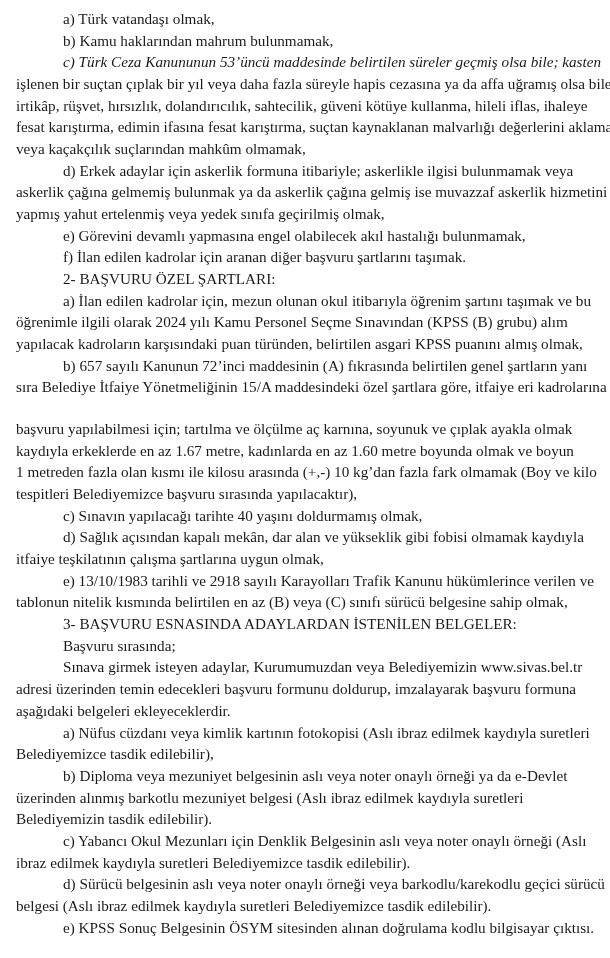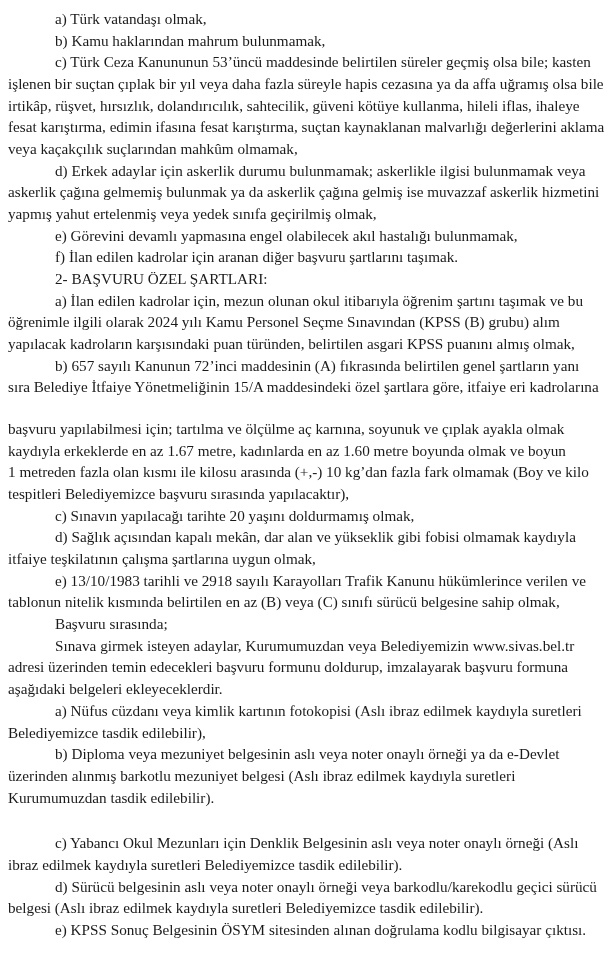--- a/index.html
+++ b/index.html
@@ -1,48 +1,48 @@
 <!DOCTYPE html>
 <html><head>
 <meta charset="utf-8">
 <style>
   html, body { margin: 0; padding: 0; background: #ffffff; }
   body {
     width: 610px; height: 958px; overflow: hidden;
     font-family: "Liberation Serif", "DejaVu Serif", serif;
     font-size: 15.2px; color: #1a1a1a;
   }
-  #doc { position: absolute; left: 8px; top: 8px; width: 592px; }
+  #doc { position: absolute; left: 16px; top: 8px; width: 592px; }
   .para { margin: 0; }
   .line {
     display: block; height: 21.68px; line-height: 21.68px;
     white-space: nowrap; text-align: justify; text-align-last: justify;
   }
   .line.last { text-align-last: left; }
   .line.indent { padding-left: 47px; }
 </style>
 </head>
 <body>
 
 <div id="doc">
     <div class="para">
       <span class="line indent last">a) Türk vatandaşı olmak,</span>
     </div>
     <div class="para">
       <span class="line indent last">b) Kamu haklarından mahrum bulunmamak,</span>
     </div>
     <div class="para">
-      <span class="line indent" style="white-space: nowrap; text-align-last: left; text-align: right;">c) Türk Ceza Kanununun 53’üncü maddesinde belirtilen süreler geçmiş olsa bile; kasten</span>
+      <span class="line indent" style="white-space: nowrap; text-align-last: left; text-align: right; font-style: italic;">c) Türk Ceza Kanununun 53’üncü maddesinde belirtilen süreler geçmiş olsa bile; kasten</span>
       <span class="line" style="white-space: nowrap; text-align-last: left; text-align: left;">işlenen bir suçtan çıplak bir yıl veya daha fazla süreyle hapis cezasına ya da affa uğramış olsa bile</span>
       <span class="line" style="white-space: nowrap; text-align-last: left; text-align: left;">irtikâp, rüşvet, hırsızlık, dolandırıcılık, sahtecilik, güveni kötüye kullanma, hileli iflas, ihaleye</span>
       <span class="line" style="white-space: nowrap; text-align-last: left; text-align: left;">fesat karıştırma, edimin ifasına fesat karıştırma, suçtan kaynaklanan malvarlığı değerlerini aklama</span>
       <span class="line last">veya kaçakçılık suçlarından mahkûm olmamak,</span>
     </div>
     <div class="para">
-      <span class="line indent" style="white-space: nowrap; text-align-last: left; text-align: left;">d) Erkek adaylar için askerlik durumu bulunmamak; askerlikle ilgisi bulunmamak veya</span>
+      <span class="line indent" style="white-space: nowrap; text-align-last: left; text-align: left;">d) Erkek adaylar için askerlik formuna itibariyle; askerlikle ilgisi bulunmamak veya</span>
       <span class="line" style="white-space: nowrap; text-align-last: left; text-align: left;">askerlik çağına gelmemiş bulunmak ya da askerlik çağına gelmiş ise muvazzaf askerlik hizmetini</span>
       <span class="line last">yapmış yahut ertelenmiş veya yedek sınıfa geçirilmiş olmak,</span>
     </div>
     <div class="para">
       <span class="line indent last">e) Görevini devamlı yapmasına engel olabilecek akıl hastalığı bulunmamak,</span>
     </div>
     <div class="para">
       <span class="line indent last">f)  İlan edilen kadrolar için aranan diğer başvuru şartlarını taşımak.</span>
     </div>
     <div class="para">
@@ -55,49 +55,52 @@
     </div>
     <div class="para">
       <span class="line indent" style="white-space: nowrap; text-align-last: left; text-align: left;">b) 657 sayılı Kanunun 72’inci maddesinin (A) fıkrasında belirtilen genel şartların yanı</span>
       <span class="line" style="white-space: nowrap; text-align-last: left; text-align: center;">sıra Belediye İtfaiye Yönetmeliğinin 15/A maddesindeki özel şartlara göre, itfaiye eri kadrolarına</span>
       <span class="line" style="white-space: nowrap; text-align-last: left; text-align: left; margin-top: 20px;">başvuru yapılabilmesi için; tartılma ve ölçülme aç karnına, soyunuk ve çıplak ayakla olmak</span>
       <span class="line" style="white-space: nowrap; text-align-last: left; text-align: left;">kaydıyla erkeklerde en az 1.67 metre, kadınlarda en az 1.60 metre boyunda olmak ve boyun</span>
       <span class="line" style="white-space: nowrap; text-align-last: left; text-align: left;">1 metreden fazla olan kısmı ile kilosu arasında (+,-) 10 kg’dan fazla fark olmamak (Boy ve kilo</span>
       <span class="line last">tespitleri Belediyemizce başvuru sırasında yapılacaktır),</span>
     </div>
     <div class="para">
-      <span class="line indent last">c) Sınavın yapılacağı tarihte 20 yaşını doldurmamış olmak,</span>
+      <span class="line indent last">c) Sınavın yapılacağı tarihte 40 yaşını doldurmamış olmak,</span>
     </div>
     <div class="para">
       <span class="line indent" style="white-space: nowrap; text-align-last: left; text-align: left;">d) Sağlık açısından kapalı mekân, dar alan ve yükseklik gibi fobisi olmamak kaydıyla</span>
       <span class="line last">itfaiye teşkilatının çalışma şartlarına uygun olmak,</span>
     </div>
     <div class="para">
       <span class="line indent" style="white-space: nowrap; text-align-last: left; text-align: left;">e) 13/10/1983 tarihli ve 2918 sayılı Karayolları Trafik Kanunu hükümlerince verilen ve</span>
       <span class="line last">tablonun nitelik kısmında belirtilen en az (B) veya (C) sınıfı sürücü belgesine sahip olmak,</span>
+    </div>
+    <div class="para">
+      <span class="line indent last">3- BAŞVURU ESNASINDA ADAYLARDAN İSTENİLEN BELGELER:</span>
     </div>
     <div class="para">
       <span class="line indent last">Başvuru sırasında;</span>
     </div>
     <div class="para">
       <span class="line indent" style="white-space: nowrap; text-align-last: left; text-align: left;">Sınava girmek isteyen adaylar, Kurumumuzdan veya Belediyemizin www.sivas.bel.tr</span>
       <span class="line" style="white-space: nowrap; text-align-last: left; text-align: left;">adresi üzerinden temin edecekleri başvuru formunu doldurup, imzalayarak başvuru formuna</span>
       <span class="line last">aşağıdaki belgeleri ekleyeceklerdir.</span>
     </div>
     <div class="para">
       <span class="line indent" style="white-space: nowrap; text-align-last: left; text-align: left;">a) Nüfus cüzdanı veya kimlik kartının fotokopisi (Aslı ibraz edilmek kaydıyla suretleri</span>
       <span class="line last">Belediyemizce tasdik edilebilir),</span>
     </div>
     <div class="para">
       <span class="line indent" style="white-space: nowrap; text-align-last: left; text-align: left;">b) Diploma veya mezuniyet belgesinin aslı veya noter onaylı örneği ya da e-Devlet</span>
       <span class="line" style="white-space: nowrap; text-align-last: left; text-align: right;">üzerinden alınmış barkotlu mezuniyet belgesi (Aslı ibraz edilmek kaydıyla suretleri</span>
-      <span class="line last">Kurumumuzdan tasdik edilebilir).</span>
+      <span class="line last">Belediyemizin tasdik edilebilir).</span>
     </div>
     <div class="para">
-      <span class="line indent" style="white-space: nowrap; text-align-last: left; text-align: left; margin-top: 24px;">c) Yabancı Okul Mezunları için Denklik Belgesinin aslı veya noter onaylı örneği (Aslı</span>
+      <span class="line indent" style="white-space: nowrap; text-align-last: left; text-align: left;">c) Yabancı Okul Mezunları için Denklik Belgesinin aslı veya noter onaylı örneği (Aslı</span>
       <span class="line last">ibraz edilmek kaydıyla suretleri Belediyemizce tasdik edilebilir).</span>
     </div>
     <div class="para">
       <span class="line indent" style="white-space: nowrap; text-align-last: left; text-align: right;">d) Sürücü belgesinin aslı veya noter onaylı örneği veya barkodlu/karekodlu geçici sürücü</span>
       <span class="line last">belgesi (Aslı ibraz edilmek kaydıyla suretleri Belediyemizce tasdik edilebilir).</span>
     </div>
     <div class="para">
       <span class="line indent last">e) KPSS Sonuç Belgesinin ÖSYM sitesinden alınan doğrulama kodlu bilgisayar çıktısı.</span>
     </div>
   </div>

